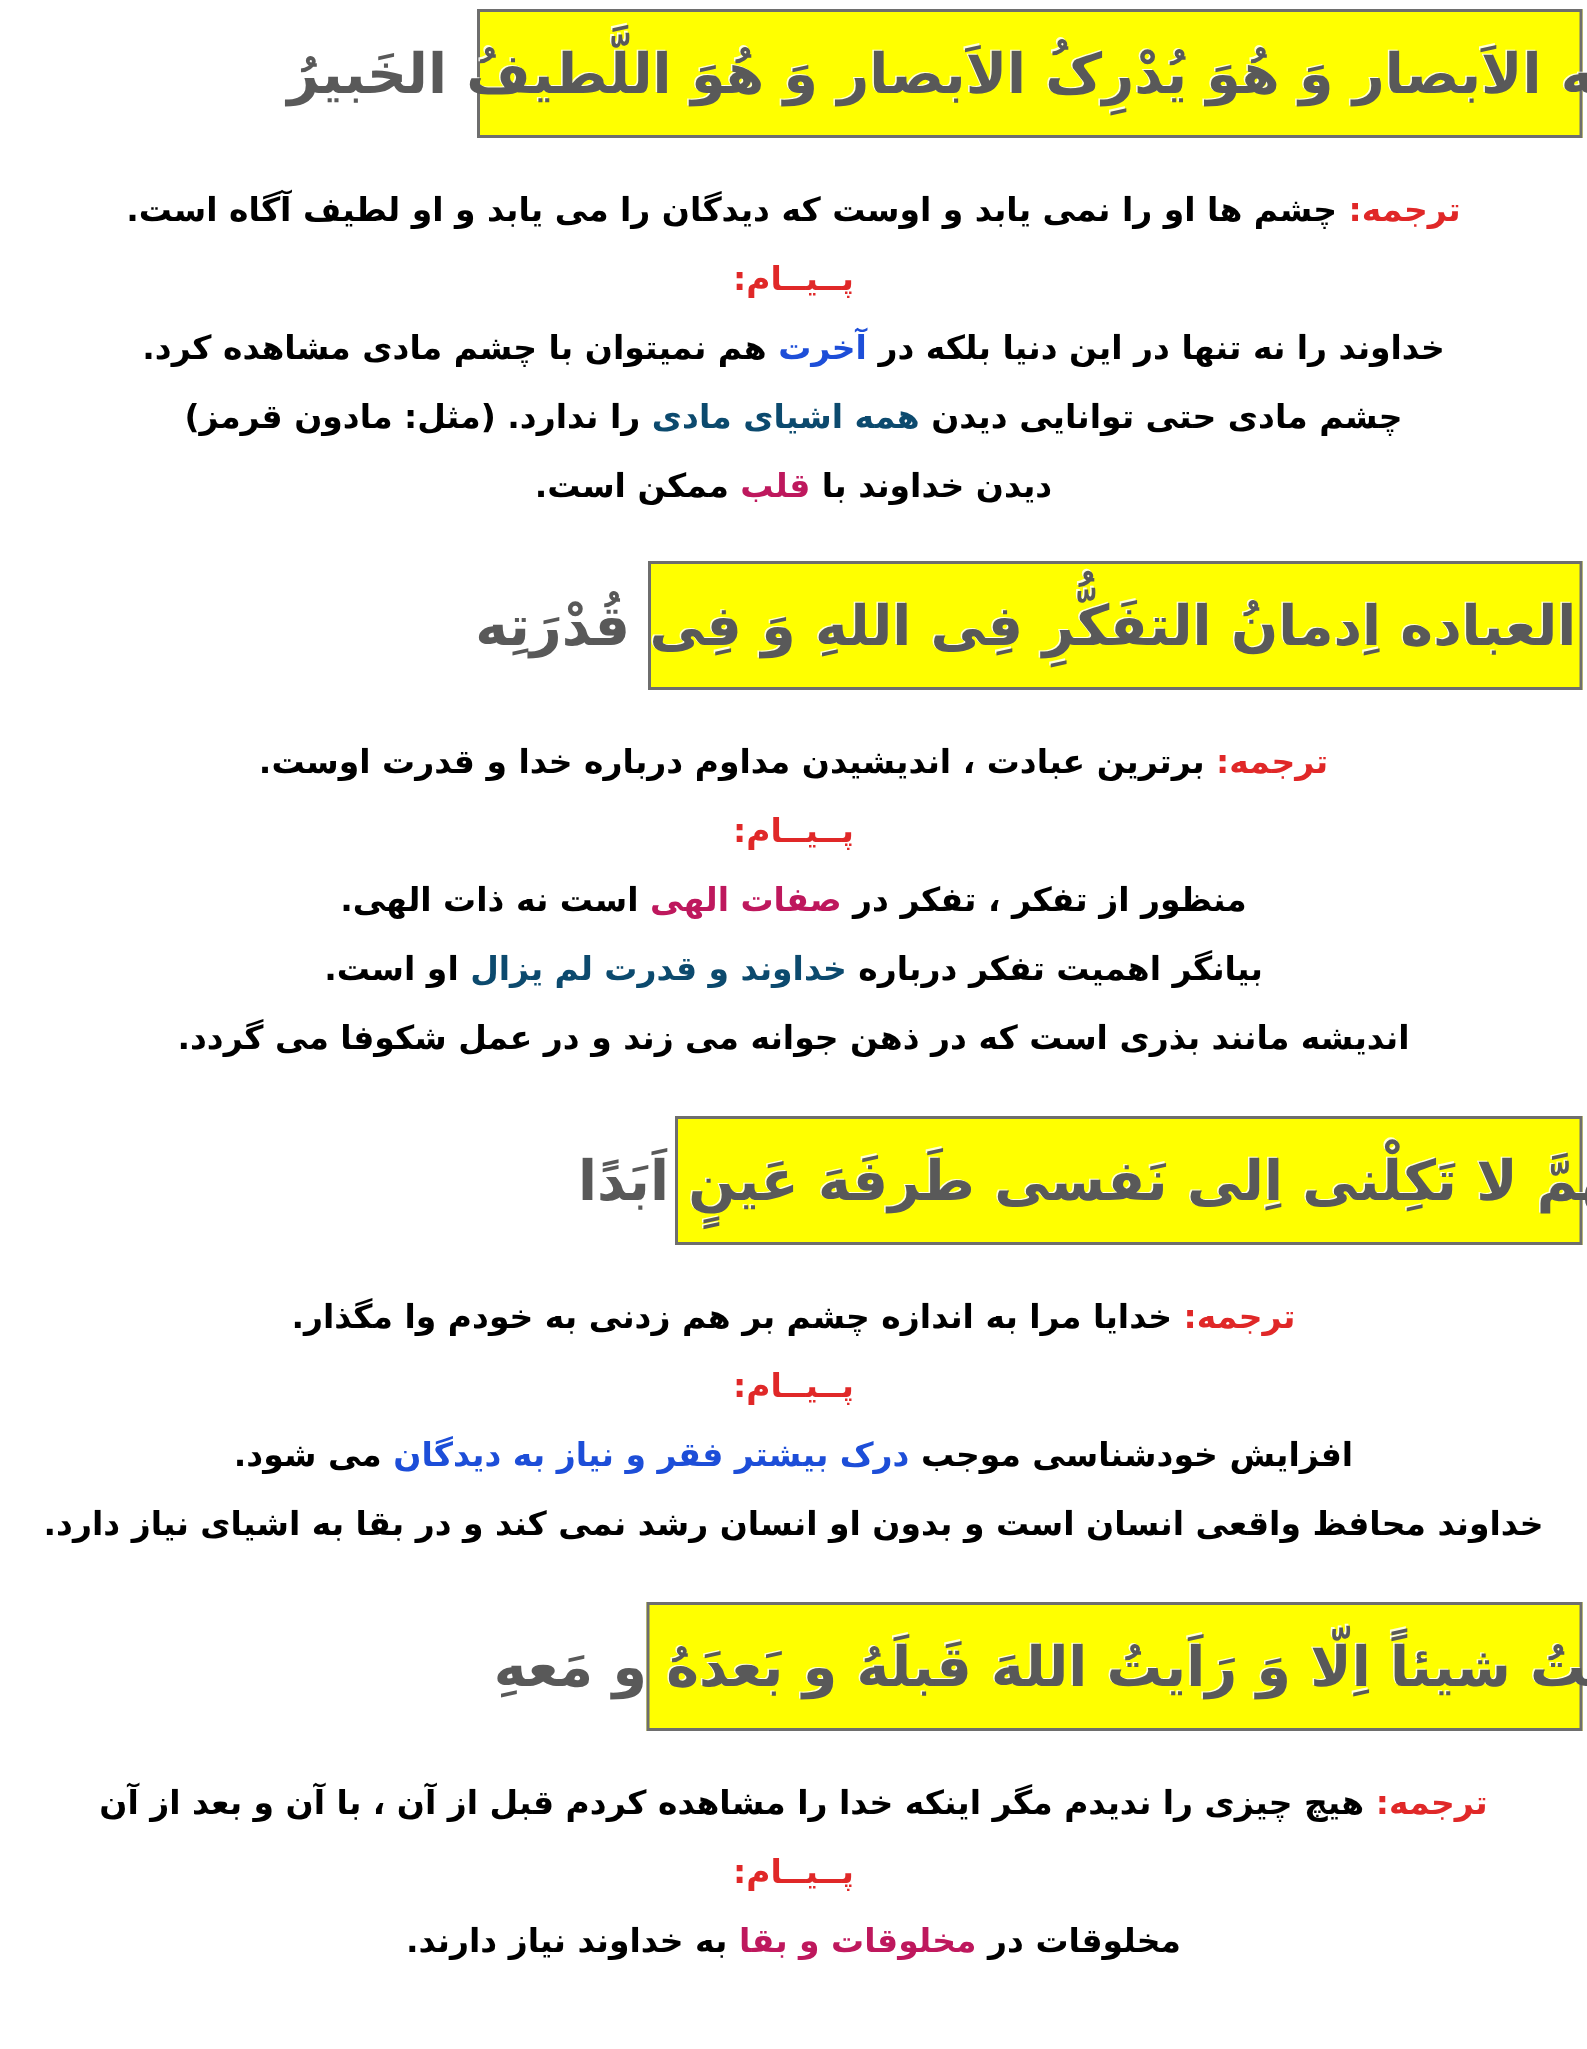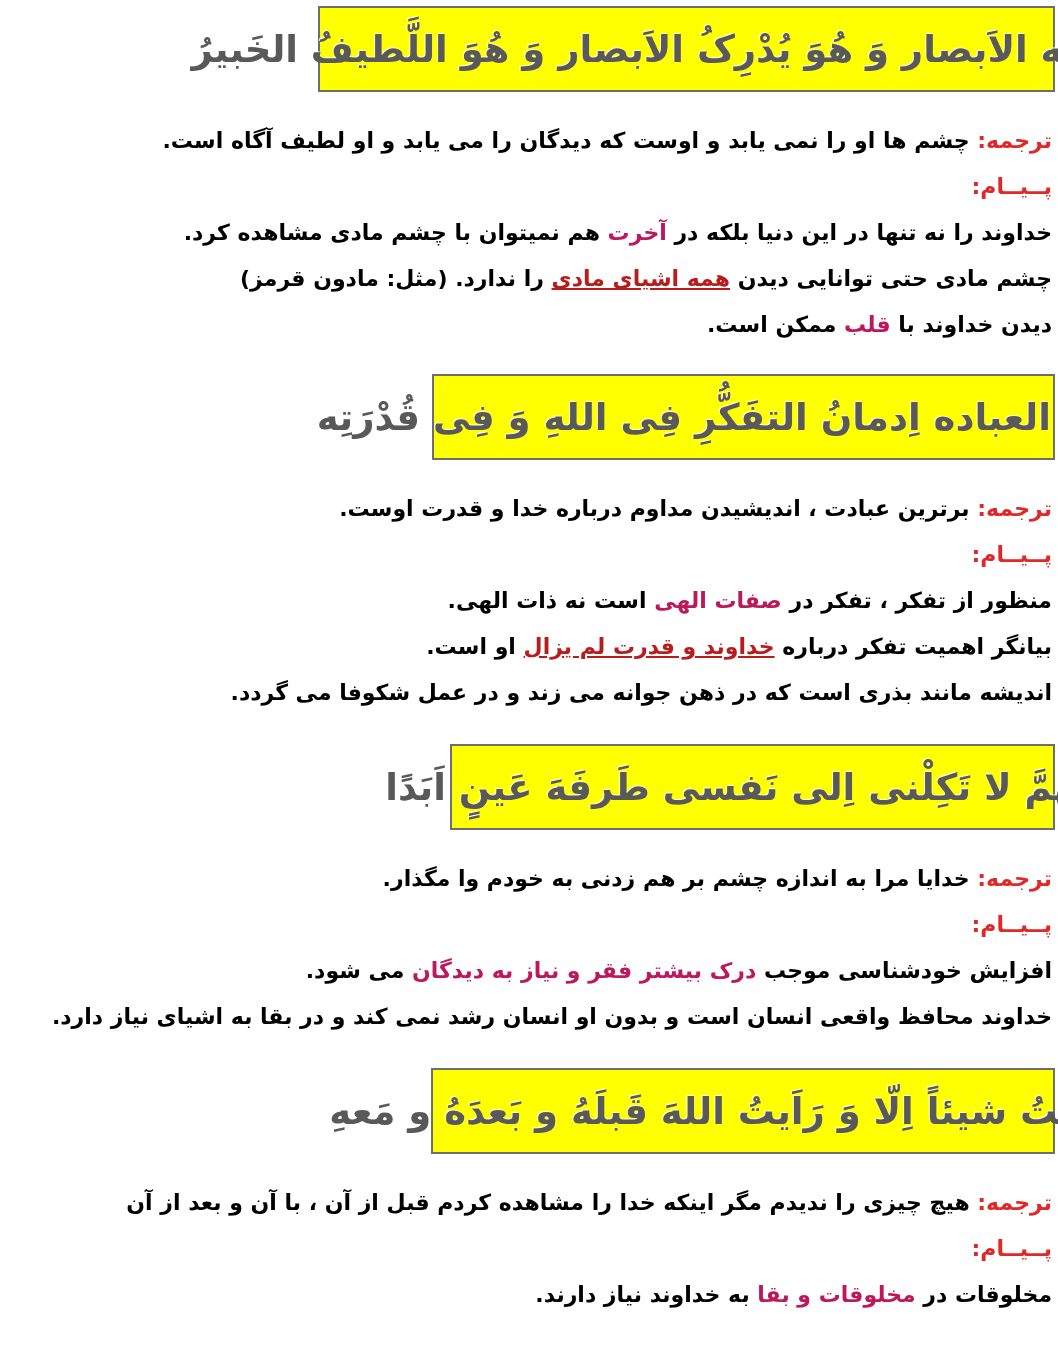--- a/index.html
+++ b/index.html
@@ -30,30 +30,30 @@
     color:#595959;
     white-space:nowrap;
     text-shadow:-1px -1px 0 rgba(255,255,255,.85);
     padding:0 10px;
   }
 
   .line{
     font-size:22px;
     font-weight:bold;
     color:#000000;
-    text-align:right;
+    text-align:center;
     line-height:46px;
     padding:0 6px;
     white-space:nowrap;
   }
   .line.wide{font-size:19.5px; padding-left:2px;}
   .c-black{color:#000000;}
   .c-label{color:#e02828;}
-  .c-red{color:#be185d;}
-  .c-green{color:#b91c1c;text-decoration:underline;}
+  .c-red{color:#1d4ed8;}
+  .c-green{color:#0c4a6e;}
   .c-purple{color:#be185d;}
   .section{margin-bottom:0;}
 </style>
 </head>
 <body>
 
 <div class="page">
 
   <div class="section">
     <div class="qbox b1">

